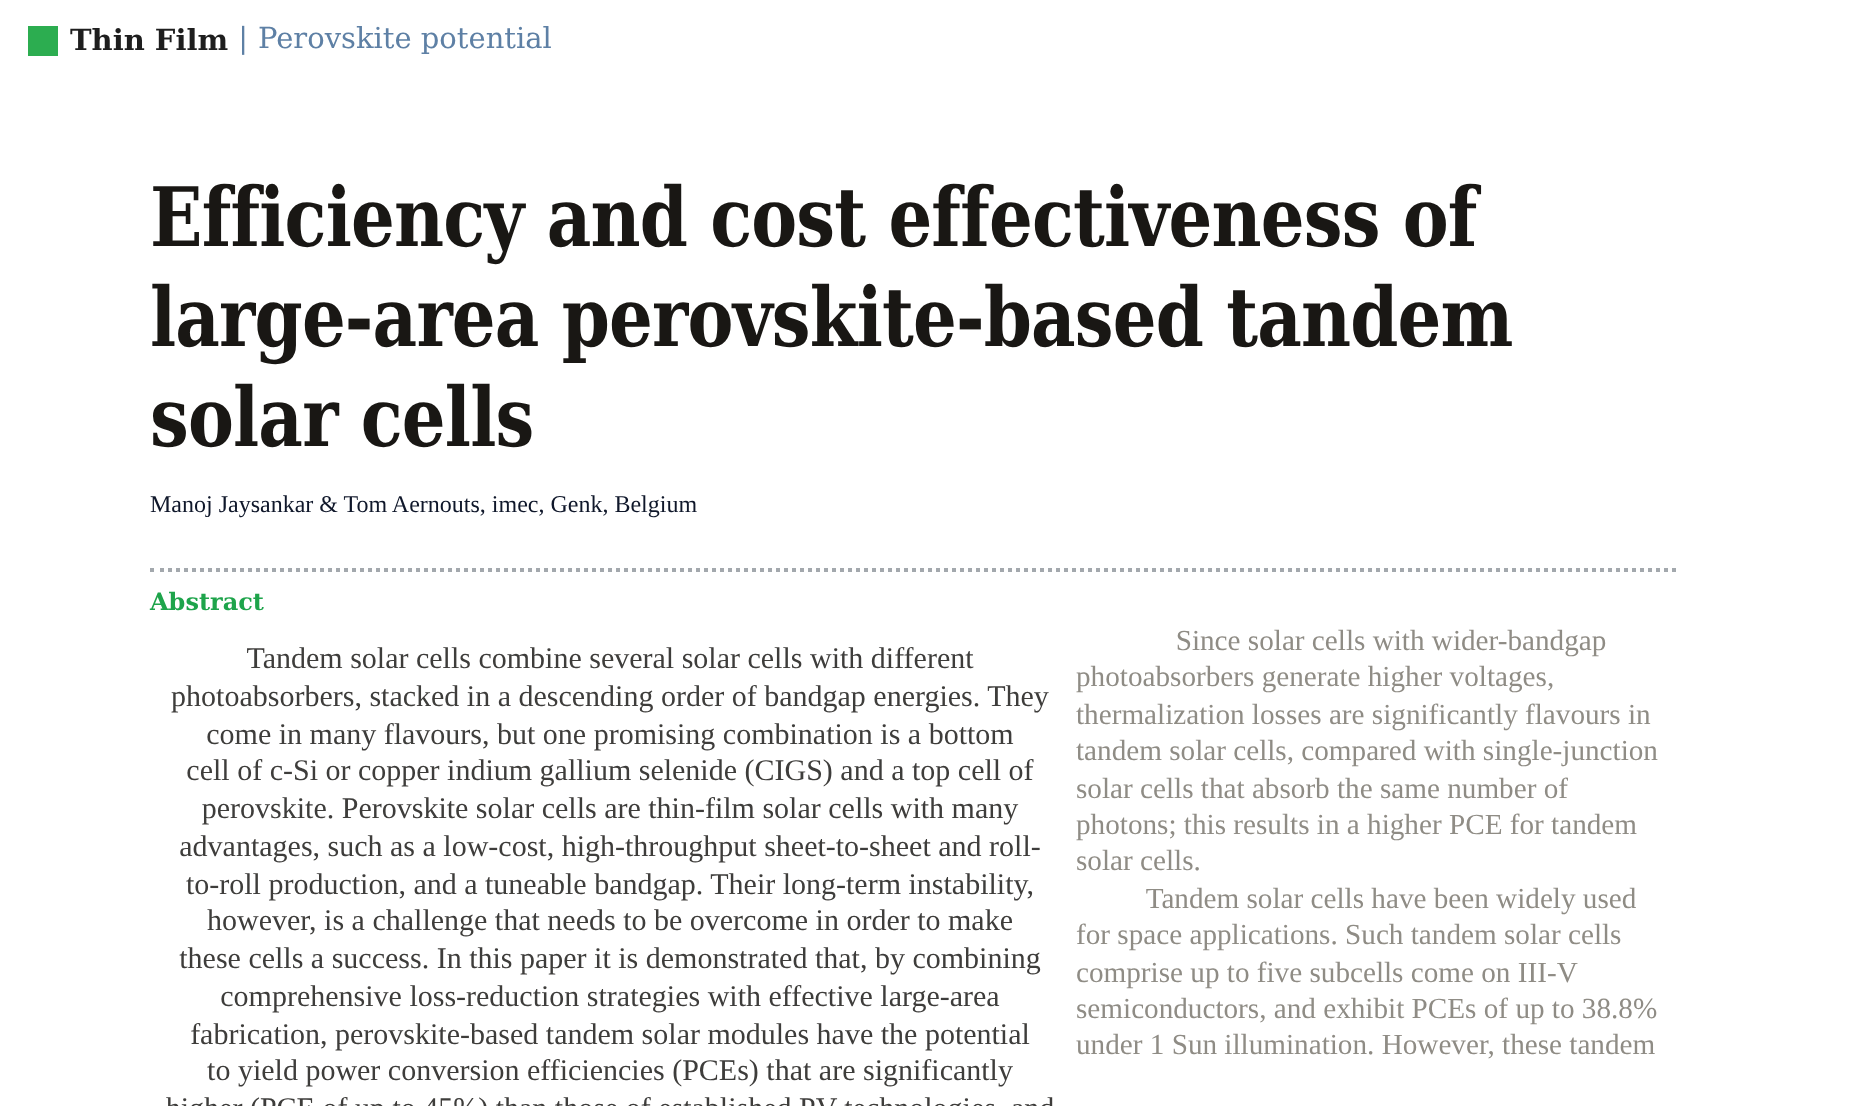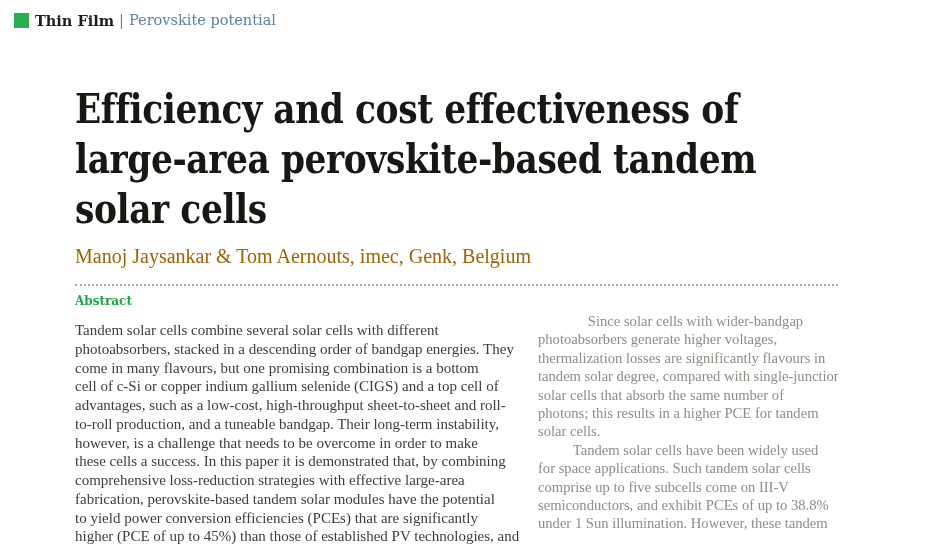--- a/index.html
+++ b/index.html
@@ -64,22 +64,22 @@
     transform: scaleX(0.84);
     transform-origin: top left;
     white-space: nowrap;
   }
 
   
   .byline {
     position: absolute;
     left: 75px;
     top: 245px;
-    font-size: 20px;
-    color: #a16207;
+    font-size: 12px;
+    color: #0f172a;
     white-space: nowrap;
   }
 
   
   .divider {
     position: absolute;
     left: 75px;
     top: 284px;
     width: 763px;
     height: 0;
@@ -101,21 +101,21 @@
   .left-col {
     position: absolute;
     left: 75px;
     top: 321px;
     width: 460px;
     font-size: 15px;
     line-height: 18.75px;
     color: #3e3d3b;
     overflow: hidden;
   }
-  .left-col div { white-space: nowrap; }
+  .left-col div { white-space: nowrap; text-align: center; }
 
   
   .right-col {
     position: absolute;
     left: 538px;
     top: 312px;
     width: 300px;
     font-size: 14.6px;
     line-height: 18.4px;
     color: #8f8c85;
@@ -146,36 +146,37 @@
 
   <div class="divider"></div>
 
   <div class="abstract-heading">Abstract</div>
 
   <div class="left-col">
       <div>Tandem solar cells combine several solar cells with different</div>
       <div>photoabsorbers, stacked in a descending order of bandgap energies. They</div>
       <div>come in many flavours, but one promising combination is a bottom</div>
       <div>cell of c-Si or copper indium gallium selenide (CIGS) and a top cell of</div>
+      <div>perovskite. Perovskite solar cells are thin-film solar cells with many</div>
       <div>advantages, such as a low-cost, high-throughput sheet-to-sheet and roll-</div>
       <div>to-roll production, and a tuneable bandgap. Their long-term instability,</div>
       <div>however, is a challenge that needs to be overcome in order to make</div>
       <div>these cells a success. In this paper it is demonstrated that, by combining</div>
       <div>comprehensive loss-reduction strategies with effective large-area</div>
       <div>fabrication, perovskite-based tandem solar modules have the potential</div>
       <div>to yield power conversion efficiencies (PCEs) that are significantly</div>
       <div>higher (PCE of up to 45%) than those of established PV technologies, and</div>
     </div>
 
   <div class="right-col">
     <div class="para">
         <div>Since solar cells with wider-bandgap</div>
         <div>photoabsorbers generate higher voltages,</div>
         <div>thermalization losses are significantly flavours in</div>
-        <div>tandem solar degree, compared with single-junction</div>
+        <div>tandem solar cells, compared with single-junction</div>
         <div>solar cells that absorb the same number of</div>
         <div>photons; this results in a higher PCE for tandem</div>
         <div>solar cells.</div>
       </div>
     <div class="para">
         <div>Tandem solar cells have been widely used</div>
         <div>for space applications. Such tandem solar cells</div>
         <div>comprise up to five subcells come on III-V</div>
         <div>semiconductors, and exhibit PCEs of up to 38.8%</div>
         <div>under 1 Sun illumination. However, these tandem</div>

